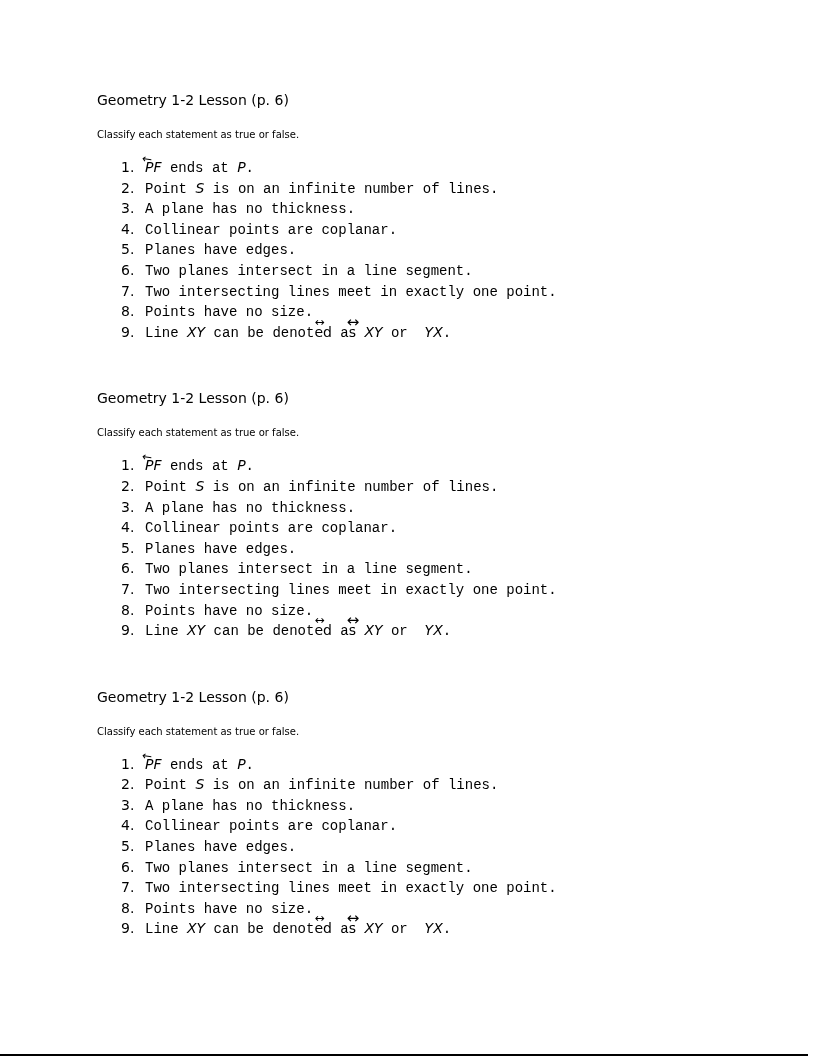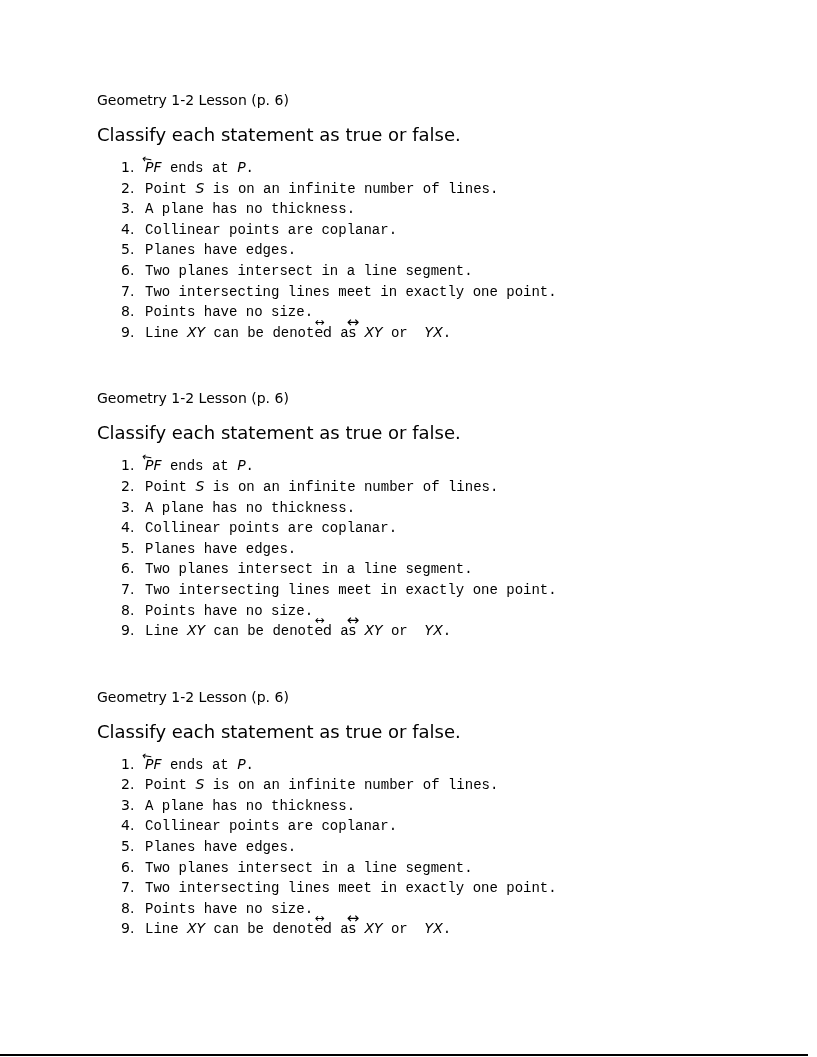--- a/index.html
+++ b/index.html
@@ -41,21 +41,21 @@
   .ws-block {
     margin: 0 0 47px 0;
   }
   .ws-title {
     margin: 0 0 17px 0;
     font-size: 14px;
     line-height: 17px;
   }
   .ws-instruction {
     margin: 0 0 15px 0;
-    font-size: 18px;
+    font-size: 10px;
     line-height: 17px;
   }
   .statement-list {
     margin: 0;
     padding: 0;
   }
   .statement-row {
     font-size: 14px;
     line-height: 19.6px;
     white-space: nowrap;

